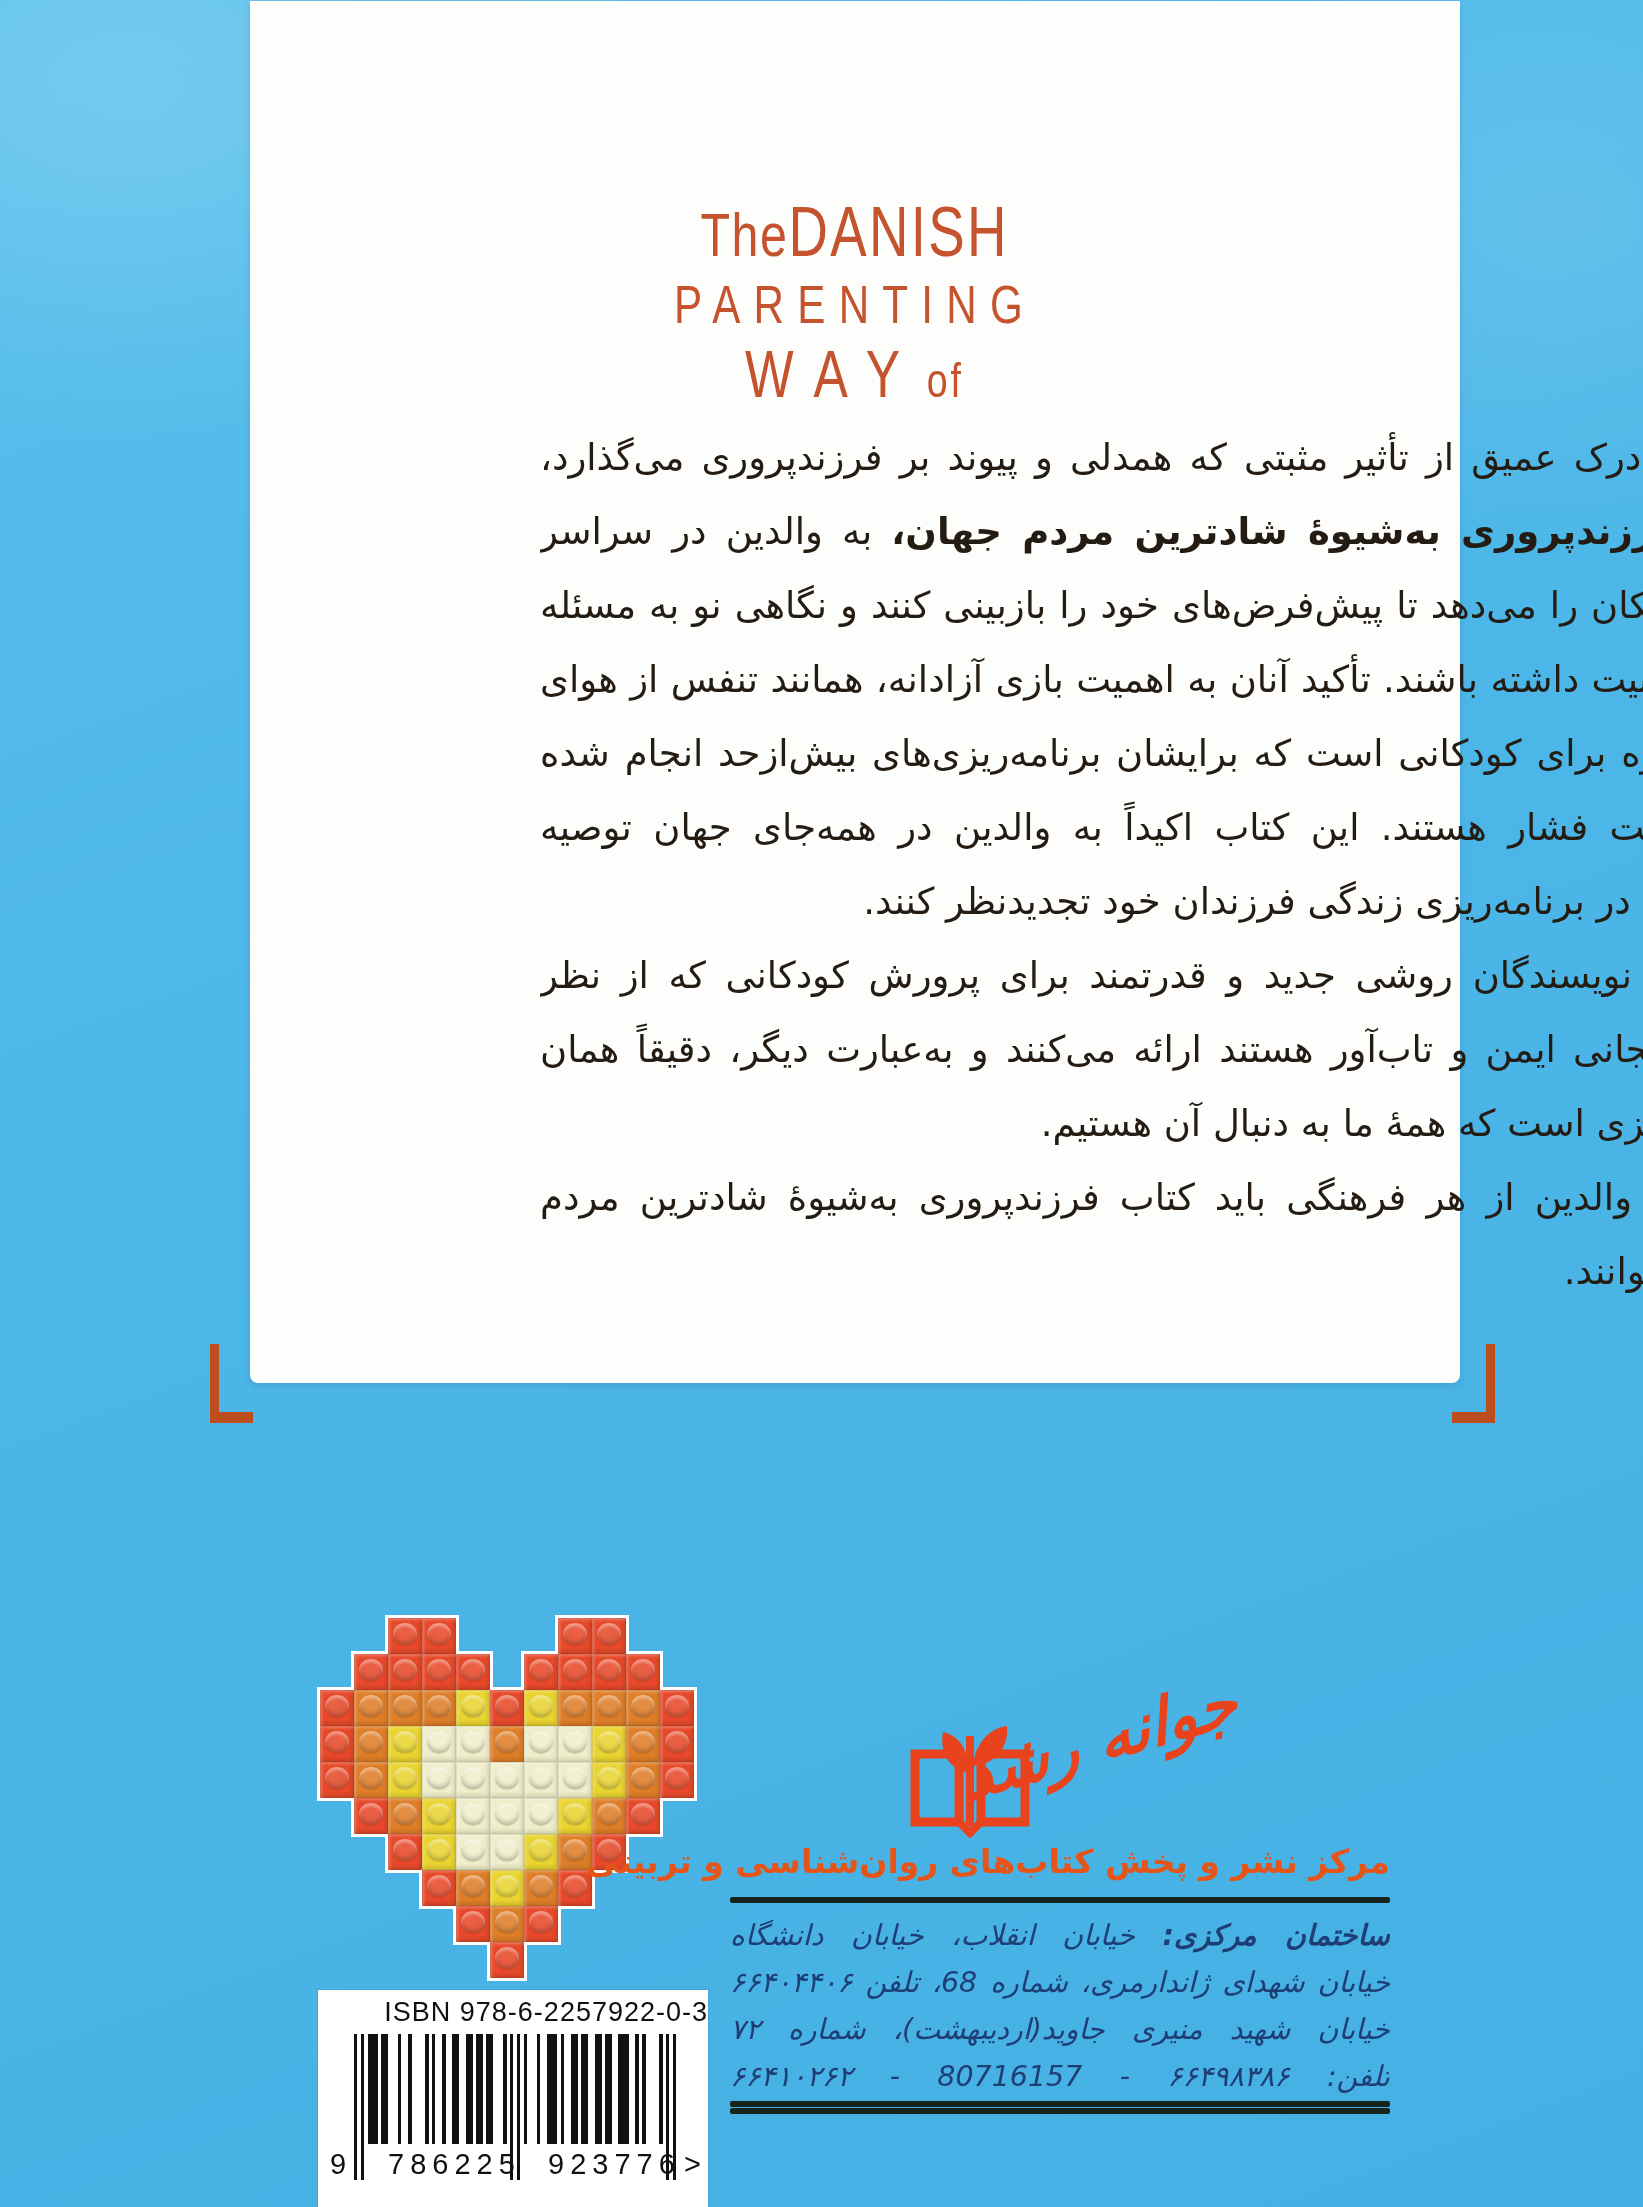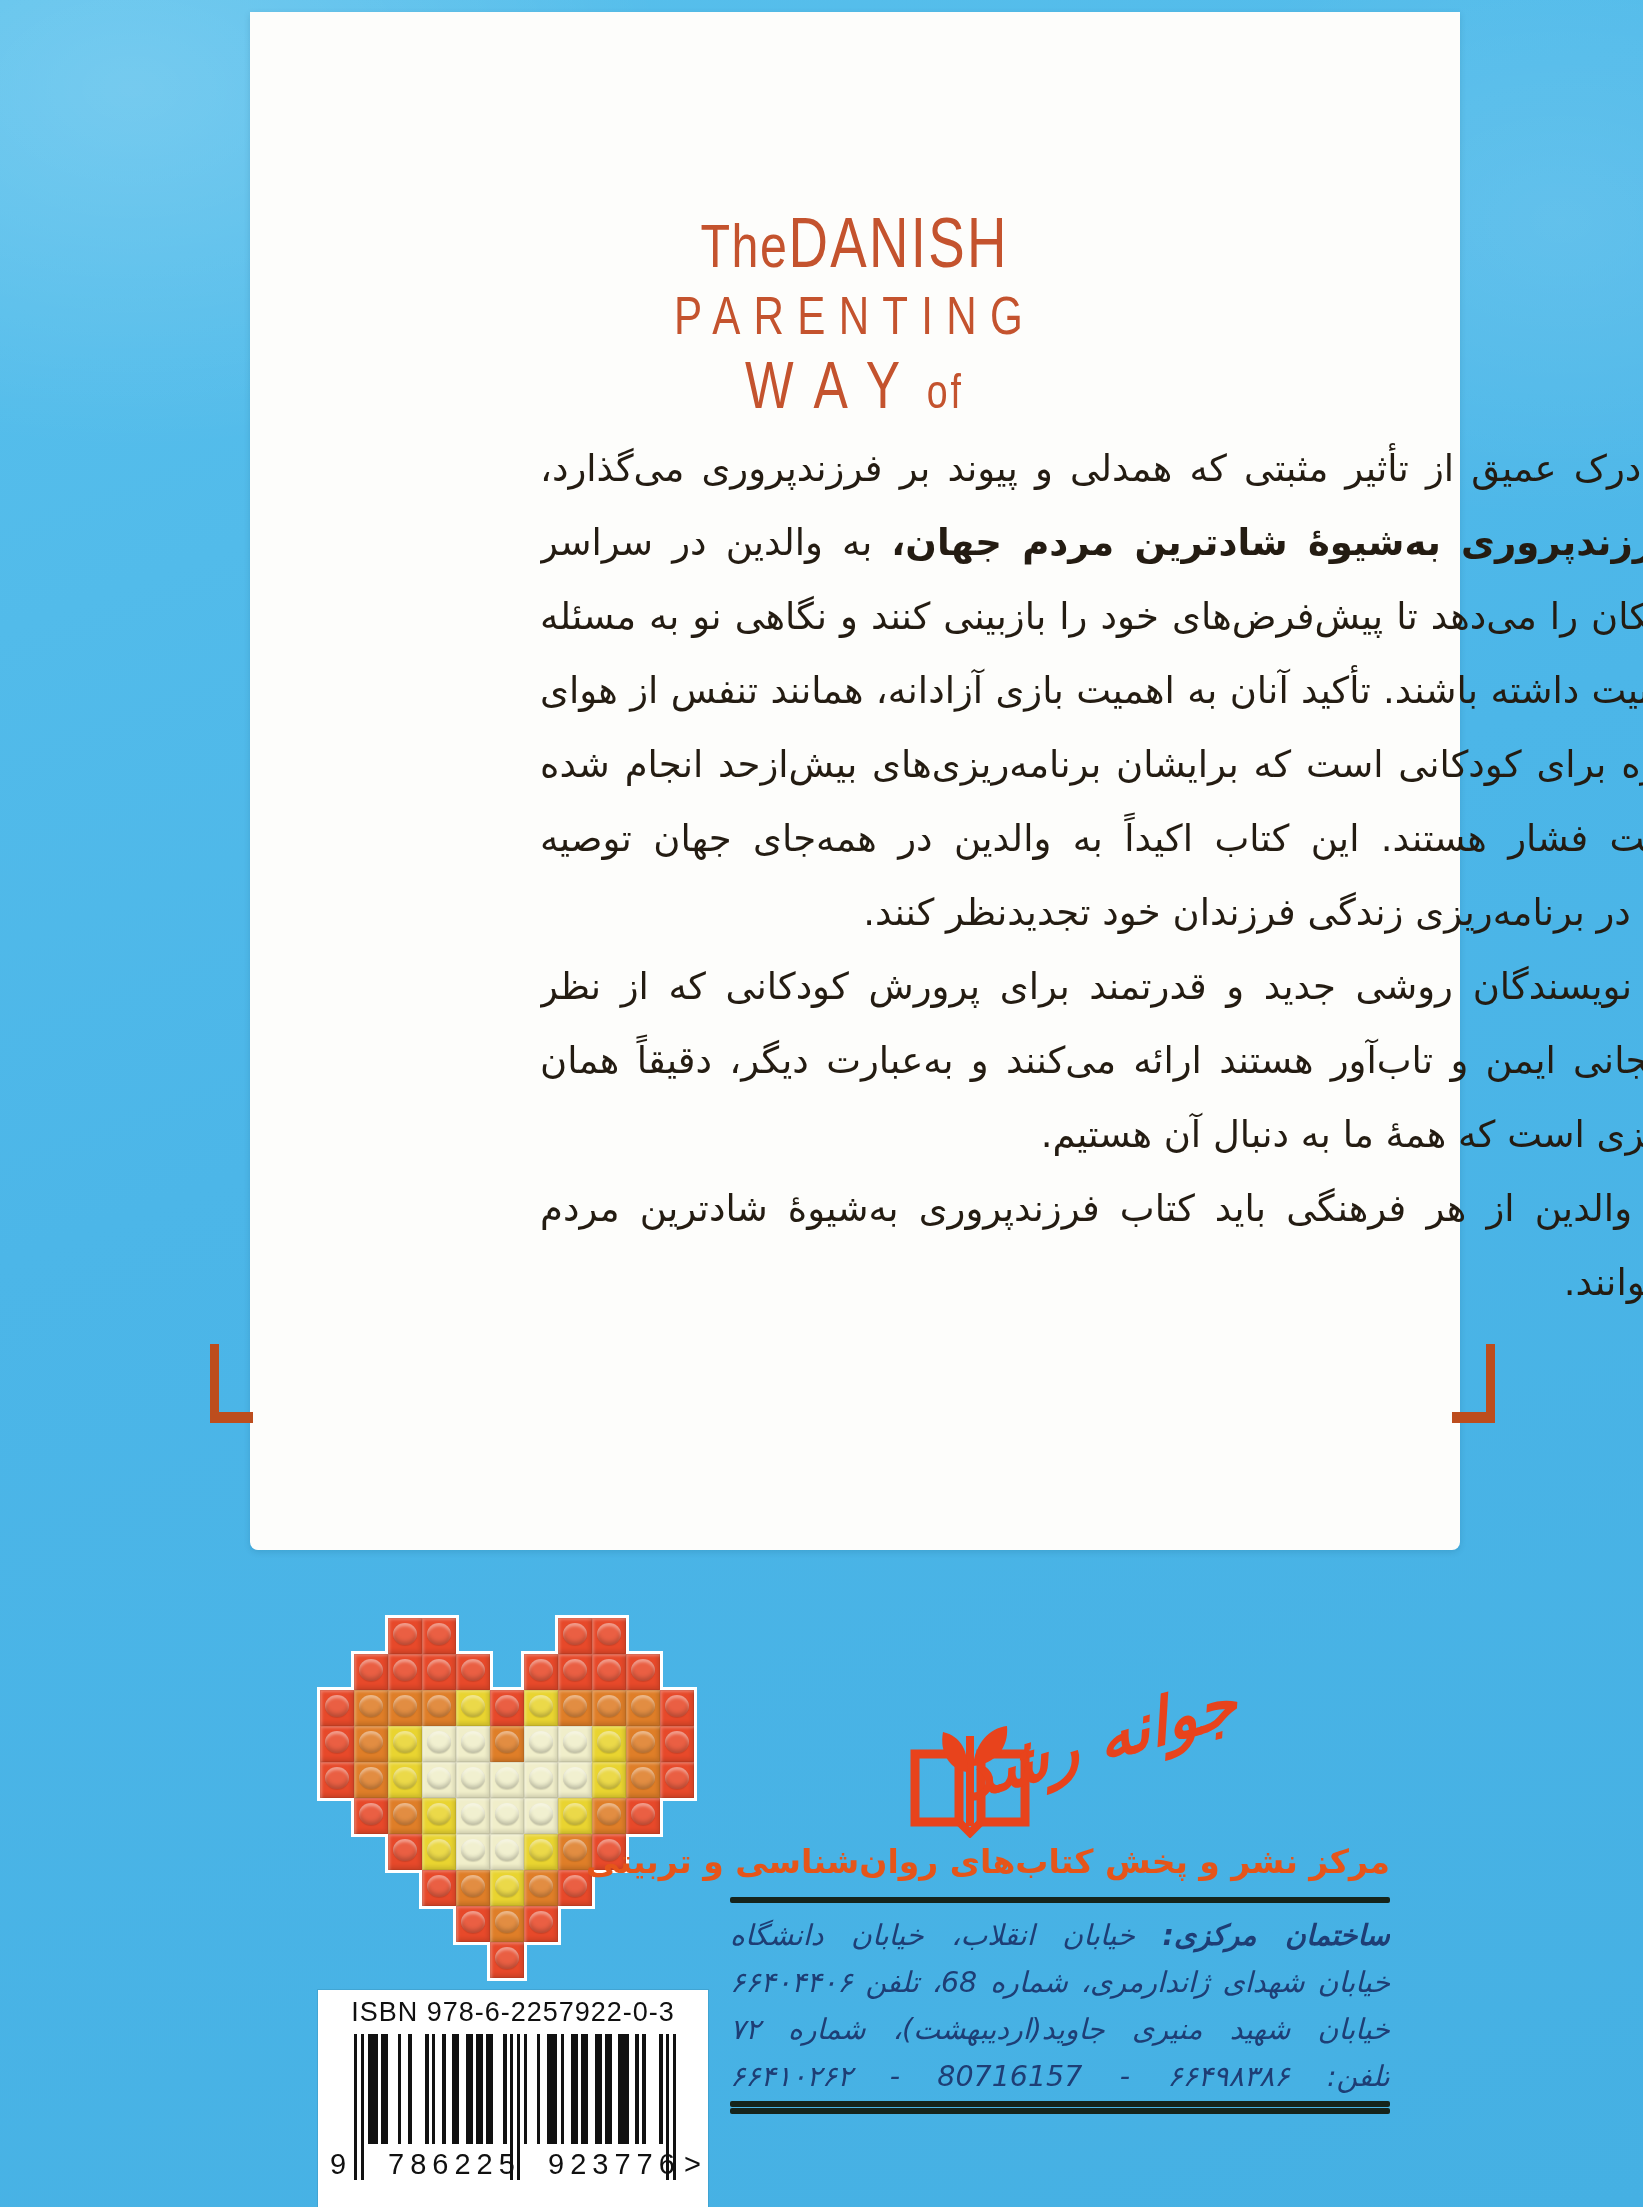--- a/index.html
+++ b/index.html
@@ -7,21 +7,21 @@
   #page{
     position:relative; width:1643px; height:2207px; overflow:hidden;
     background:
       radial-gradient(900px 600px at 8% 4%, rgba(255,255,255,.18), rgba(255,255,255,0) 60%),
       radial-gradient(700px 500px at 95% 10%, rgba(255,255,255,.10), rgba(255,255,255,0) 60%),
       linear-gradient(160deg,#58c0ec 0%, #4cb6e8 45%, #45b0e3 100%);
     font-family:"DejaVu Sans", sans-serif;
   }
   
   #panel{
-    position:absolute; left:250px; top:12px; width:1210px; height:1538px;
+    position:absolute; left:250px; top:1px; width:1210px; height:1382px;
     background:#fdfdfb; border-radius:0 0 8px 8px;
     box-shadow:0 2px 6px rgba(0,60,90,.15);
   }
   
   #title{position:absolute; left:0; right:0; top:196px; text-align:center;
          font-family:"Liberation Sans", sans-serif; line-height:1;}
   #title .tl{display:block;}
   #title .sq{display:inline-block; transform:scaleX(.78); transform-origin:center; white-space:nowrap;}
   .t-the{font-size:62px; letter-spacing:2px;}
   .t-danish{font-size:70px; letter-spacing:3px;}
@@ -57,21 +57,21 @@
     content:""; position:absolute; left:5px; right:5px; top:5px; bottom:9px;
     border-radius:50%; background:rgba(255,255,255,.12);
     box-shadow:inset 0 3px 3px rgba(255,255,255,.40), inset 0 -3px 4px rgba(0,0,0,.22),
                0 1px 1px rgba(0,0,0,.12);}
   
   #barcode-box{
     position:absolute; left:318px; top:1990px; width:390px; height:217px;
     background:#fff; box-shadow:0 0 0 1px rgba(0,0,0,.08);
     font-family:"Liberation Sans", sans-serif; color:#101010;
   }
-  #isbn-line{margin-top:7px; text-align:center; font-size:27px; letter-spacing:1px; white-space:nowrap;}
+  #isbn-line{margin-top:7px; text-align:right; font-size:27px; letter-spacing:1px; white-space:nowrap;}
   #bars-wrap{position:relative; margin:6px 0 0 18px; width:354px; height:170px;}
   #bars{position:absolute; left:18px; top:0; display:flex; align-items:flex-start;}
   #bars div{width:3.4px; height:110px;}
   #bars div.b{background:#111;}
   #bars div.tall{height:146px;}
   .bc-num{position:absolute; top:114px; font-size:29px; letter-spacing:6px;}
   #bc-left{left:-6px;}
   #bc-mid{left:52px;}
   #bc-right{left:212px;}
   #bc-gt{left:348px;}

